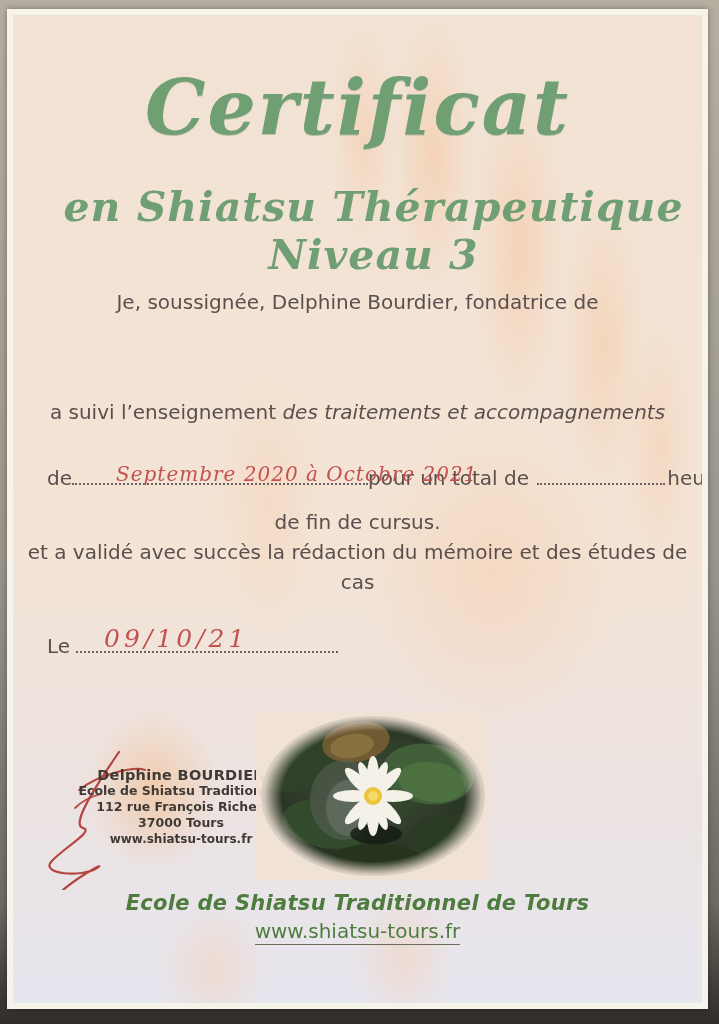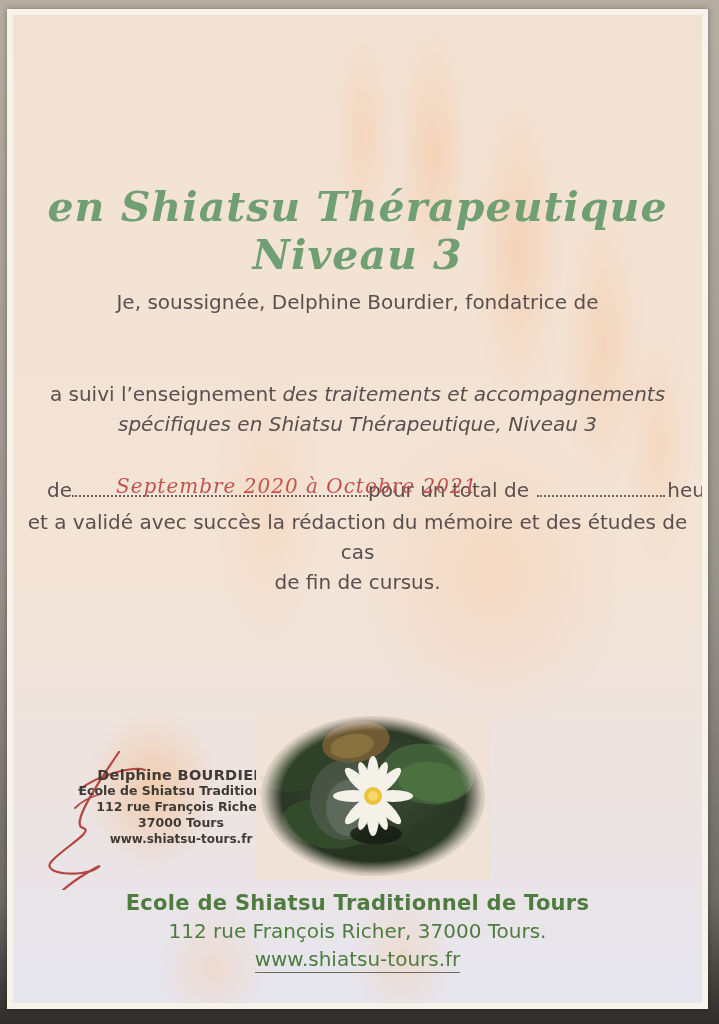--- a/index.html
+++ b/index.html
@@ -26,43 +26,43 @@
       linear-gradient(180deg,#f2e2d3 0%,#f3e4d6 55%,#ece3e2 80%,#e6e6ef 100%);
     overflow:hidden;
   }
   .script{font-family:"DejaVu Serif","Liberation Serif",serif;font-style:italic;font-weight:bold;}
   .title{
     position:absolute;top:48px;left:0;width:100%;text-align:center;
     font-size:76px;letter-spacing:2px;color:#6f9f72;
     text-shadow:0 1px 0 rgba(90,130,92,.35);
   }
   .subtitle{
-    position:absolute;top:168px;left:0;width:100%;text-align:center;
+    position:absolute;top:168px;left:16px;width:100%;text-align:center;
     font-size:41px;letter-spacing:1px;color:#6f9f72;
   }
   .bodytext{color:#5a4f4e;font-size:20px;line-height:30px;}
   .intro{position:absolute;top:272px;left:0;width:100%;text-align:center;}
   .name-row{
     position:absolute;top:336px;left:0;width:100%;height:34px;text-align:center;
   }
   .name-line{
     display:inline-block;width:356px;height:30px;
     border-bottom:2px dotted #6e6260;position:relative;
   }
   .handwrite{
     font-family:"DejaVu Serif","Liberation Serif",serif;font-style:italic;
     color:#c2524e;
   }
   .name-value{
     position:absolute;left:30px;bottom:-4px;font-size:24px;letter-spacing:6px;white-space:nowrap;
   }
-  .course{position:absolute;top:364px;left:0;width:100%;text-align:center;}
+  .course{position:absolute;top:382px;left:0;width:100%;text-align:center;}
   .course .it{font-style:italic;}
   .period-row{
-    position:absolute;top:456px;left:34px;width:640px;height:32px;
+    position:absolute;top:444px;left:34px;width:640px;height:32px;
     color:#5a4f4e;font-size:20px;white-space:nowrap;
   }
   .period-row .seg{display:inline-block;vertical-align:baseline;}
   .period-line{
     display:inline-block;width:296px;border-bottom:2px dotted #6e6260;position:relative;height:24px;
   }
   .period-value{position:absolute;left:0px;bottom:-3px;font-size:20px;letter-spacing:1px;white-space:nowrap;margin-left:44px;}
   .hours-line{display:inline-block;width:128px;border-bottom:2px dotted #6e6260;height:24px;margin:0 2px;}
   .validation{position:absolute;top:492px;left:0;width:100%;text-align:center;}
   .date-row{position:absolute;top:608px;left:34px;color:#5a4f4e;font-size:20px;height:34px;}
@@ -75,52 +75,55 @@
     position:absolute;left:60px;top:752px;width:216px;text-align:center;
     color:#3f3a35;line-height:16px;
   }
   .stamp .s1{font-size:14.5px;font-weight:bold;letter-spacing:.3px;}
   .stamp .s2{font-size:12.5px;font-weight:bold;}
   .stamp .s3{font-size:12.5px;font-weight:bold;}
   .stamp .s4{font-size:12px;font-weight:bold;}
   .signature{position:absolute;left:10px;top:715px;width:130px;height:160px;}
   .pond{position:absolute;left:243px;top:697px;width:234px;height:168px;}
   .footer{position:absolute;top:876px;left:0;width:100%;text-align:center;color:#4e7c3f;}
-  .footer .f1{font-size:21px;font-weight:bold;letter-spacing:.3px;}
+  .footer .f1{font-size:21px;font-weight:bold;letter-spacing:.3px;font-style:italic;}
   .footer .f2{font-size:20px;margin-top:4px;}
   .footer .f3{font-size:20px;margin-top:4px;}
   .footer .f3 span{border-bottom:1.5px solid #6b6b58;padding-bottom:1px;}
 </style>
 </head>
 <body>
 
 <div class="paper">
 
+  <div class="title script">Certificat</div>
 
   <div class="subtitle script">en Shiatsu Thérapeutique Niveau 3</div>
 
   <div class="intro bodytext">
     <div>Je, soussignée, Delphine Bourdier, fondatrice de</div>
   </div>
 
 
   <div class="course bodytext">
     <div><span>a suivi l’enseignement </span><span class="it">des traitements et accompagnements</span></div>
-    <div class="it">spécifiques en Shiatsu Thérapeutique, Niveau 3</div>
   </div>
 
   <div class="period-row">
     <span class="seg">de</span><span class="period-line"><span class="period-value handwrite">Septembre 2020 à Octobre 2021</span></span><span class="seg">pour un total de</span> <span class="hours-line"></span><span class="seg">heures</span>
   </div>
 
   <div class="validation bodytext">
+    <div>de fin de cursus.</div>
     <div>et a validé avec succès la rédaction du mémoire et des études de cas</div>
-    <div>de fin de cursus.</div>
   </div>
 
+  <div class="date-row">
+    <span>Le</span><span class="date-line"><span class="date-value handwrite">09/10/21</span></span>
+  </div>
 
 
   <svg class="signature" viewBox="0 0 130 160">
     <g fill="none" stroke="#b5453f" stroke-width="2.2" stroke-linecap="round">
       <path d="M96,22 C70,60 48,95 60,98 C72,101 40,118 28,132 C18,144 58,148 74,138 C86,130 48,150 34,166"></path>
       <path d="M56,60 C76,44 112,36 122,40" stroke-width="2"></path>
       <path d="M52,78 C60,70 70,66 78,64" stroke-width="1.8"></path>
     </g>
   </svg>
 
@@ -178,17 +181,16 @@
         </g>
         <circle cx="117" cy="84" r="9" fill="#ecc43a"></circle>
         <circle cx="117" cy="84" r="5" fill="#f5d96a"></circle>
       </g>
     </g>
     <rect width="234" height="168" fill="url(#fade)"></rect>
   </svg>
 
   <div class="footer">
     <div class="f1">Ecole de Shiatsu Traditionnel de Tours</div>
-    <div class="f2">112 rue François Richer, 37000 Tours.</div>
     <div class="f3"><span>www.shiatsu-tours.fr</span></div>
   </div>
 
 </div>
 
 </body></html>

